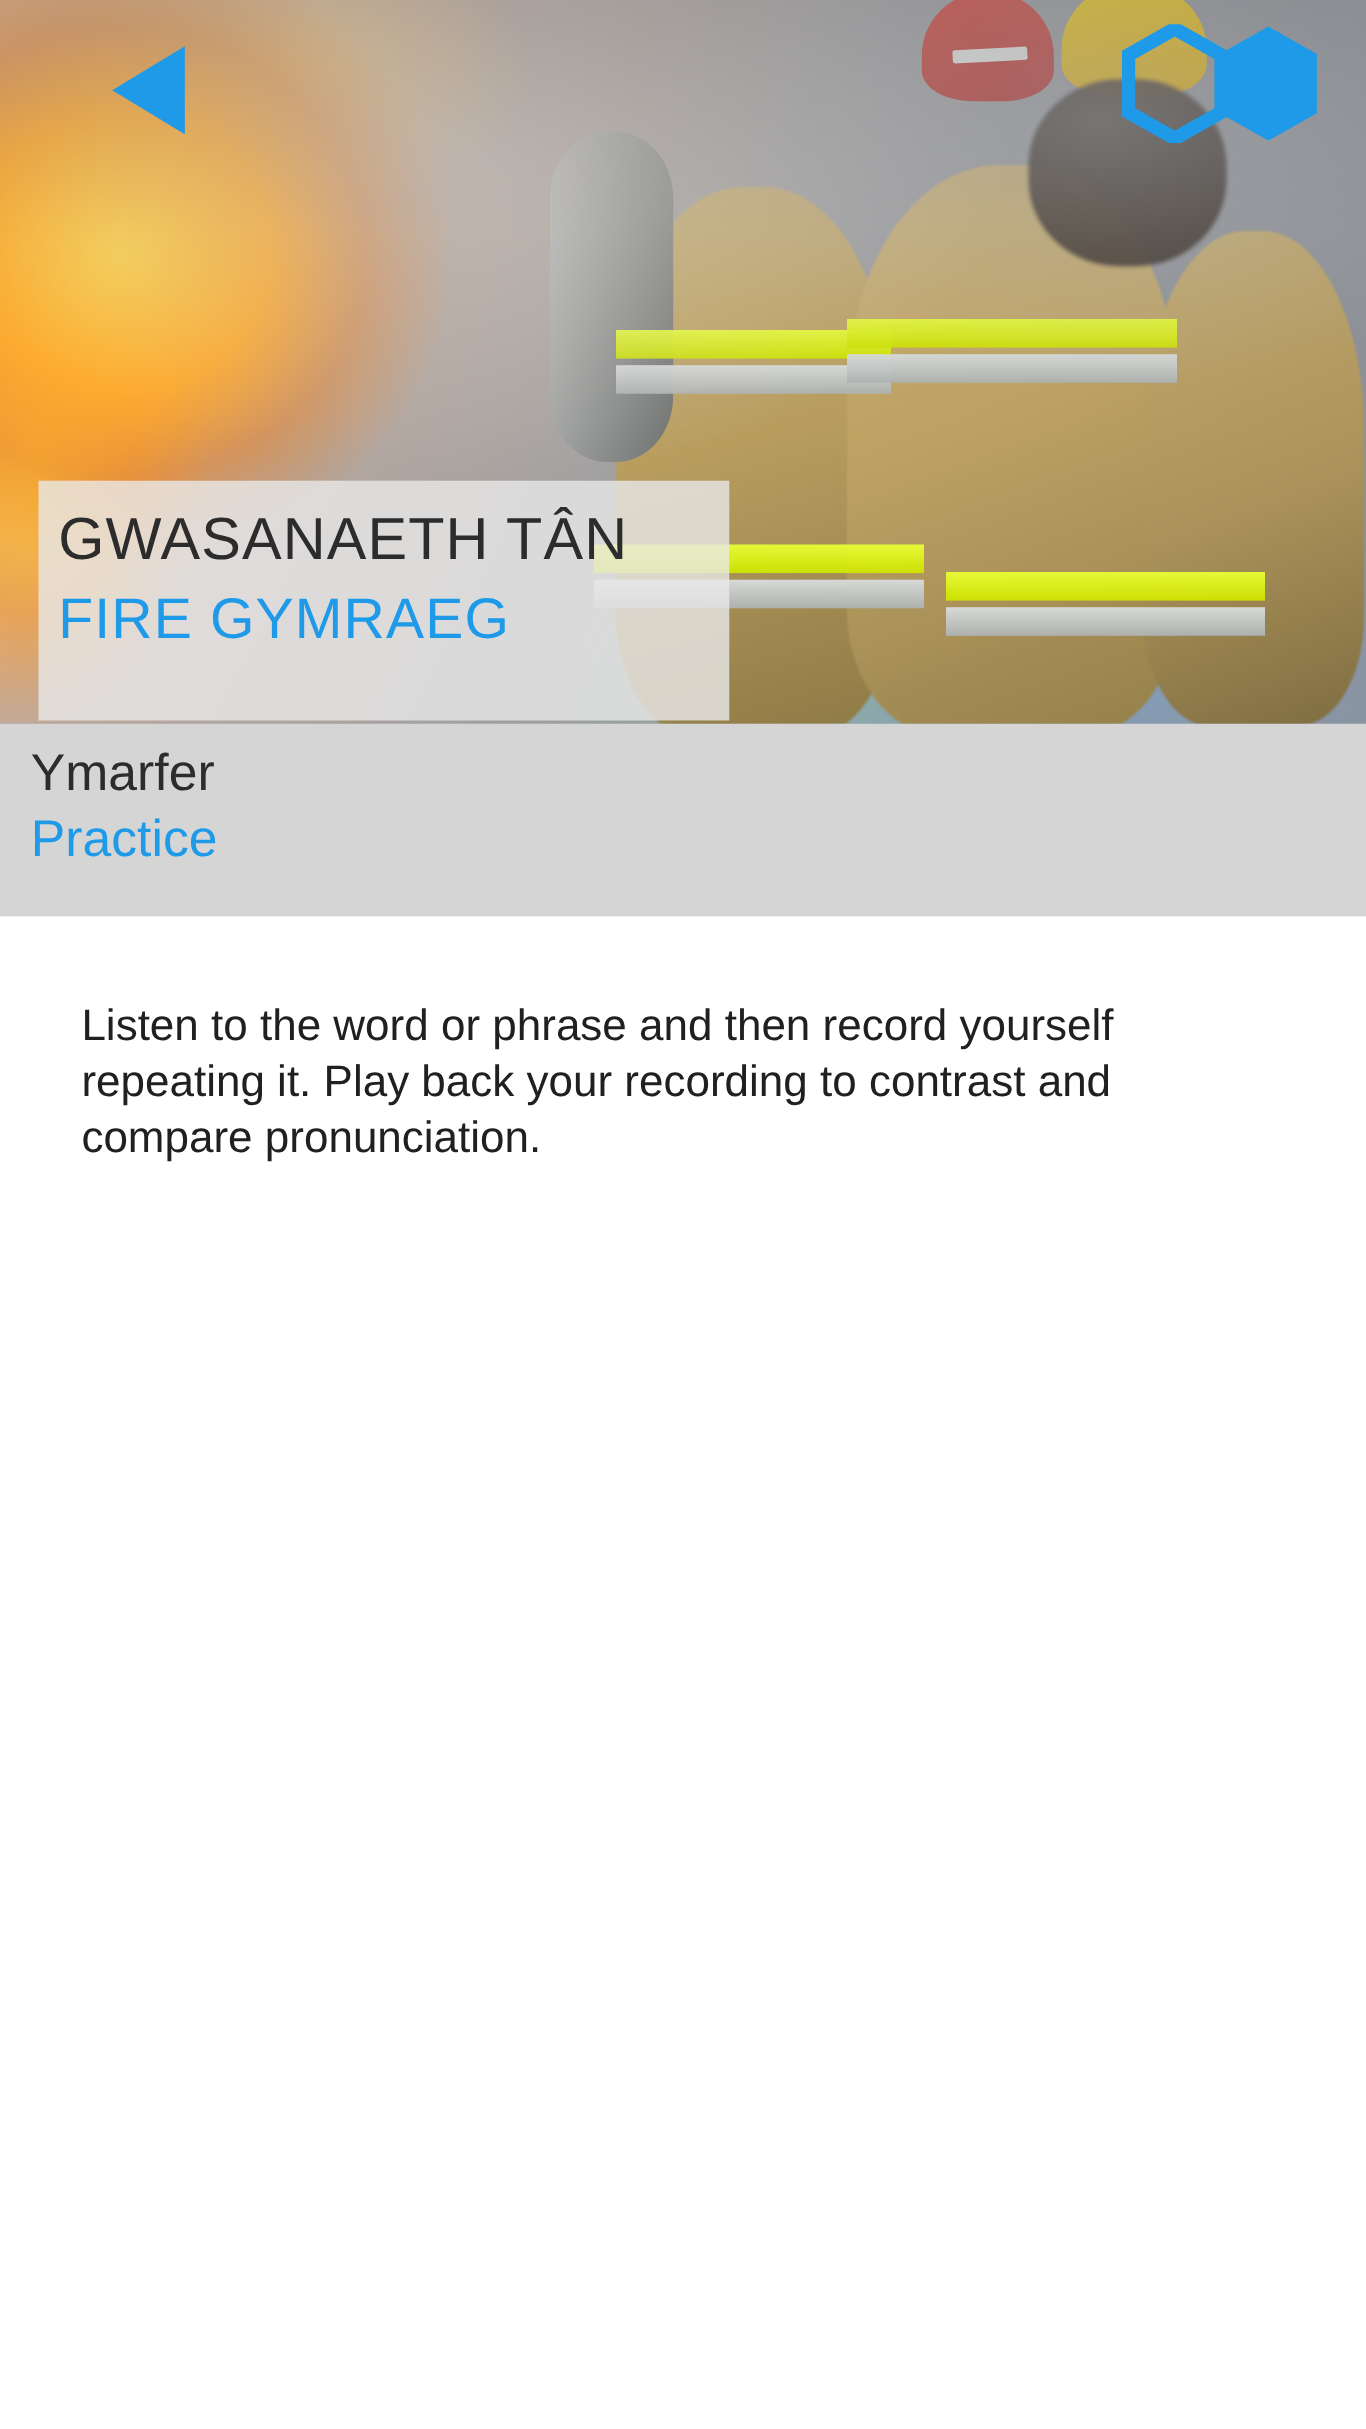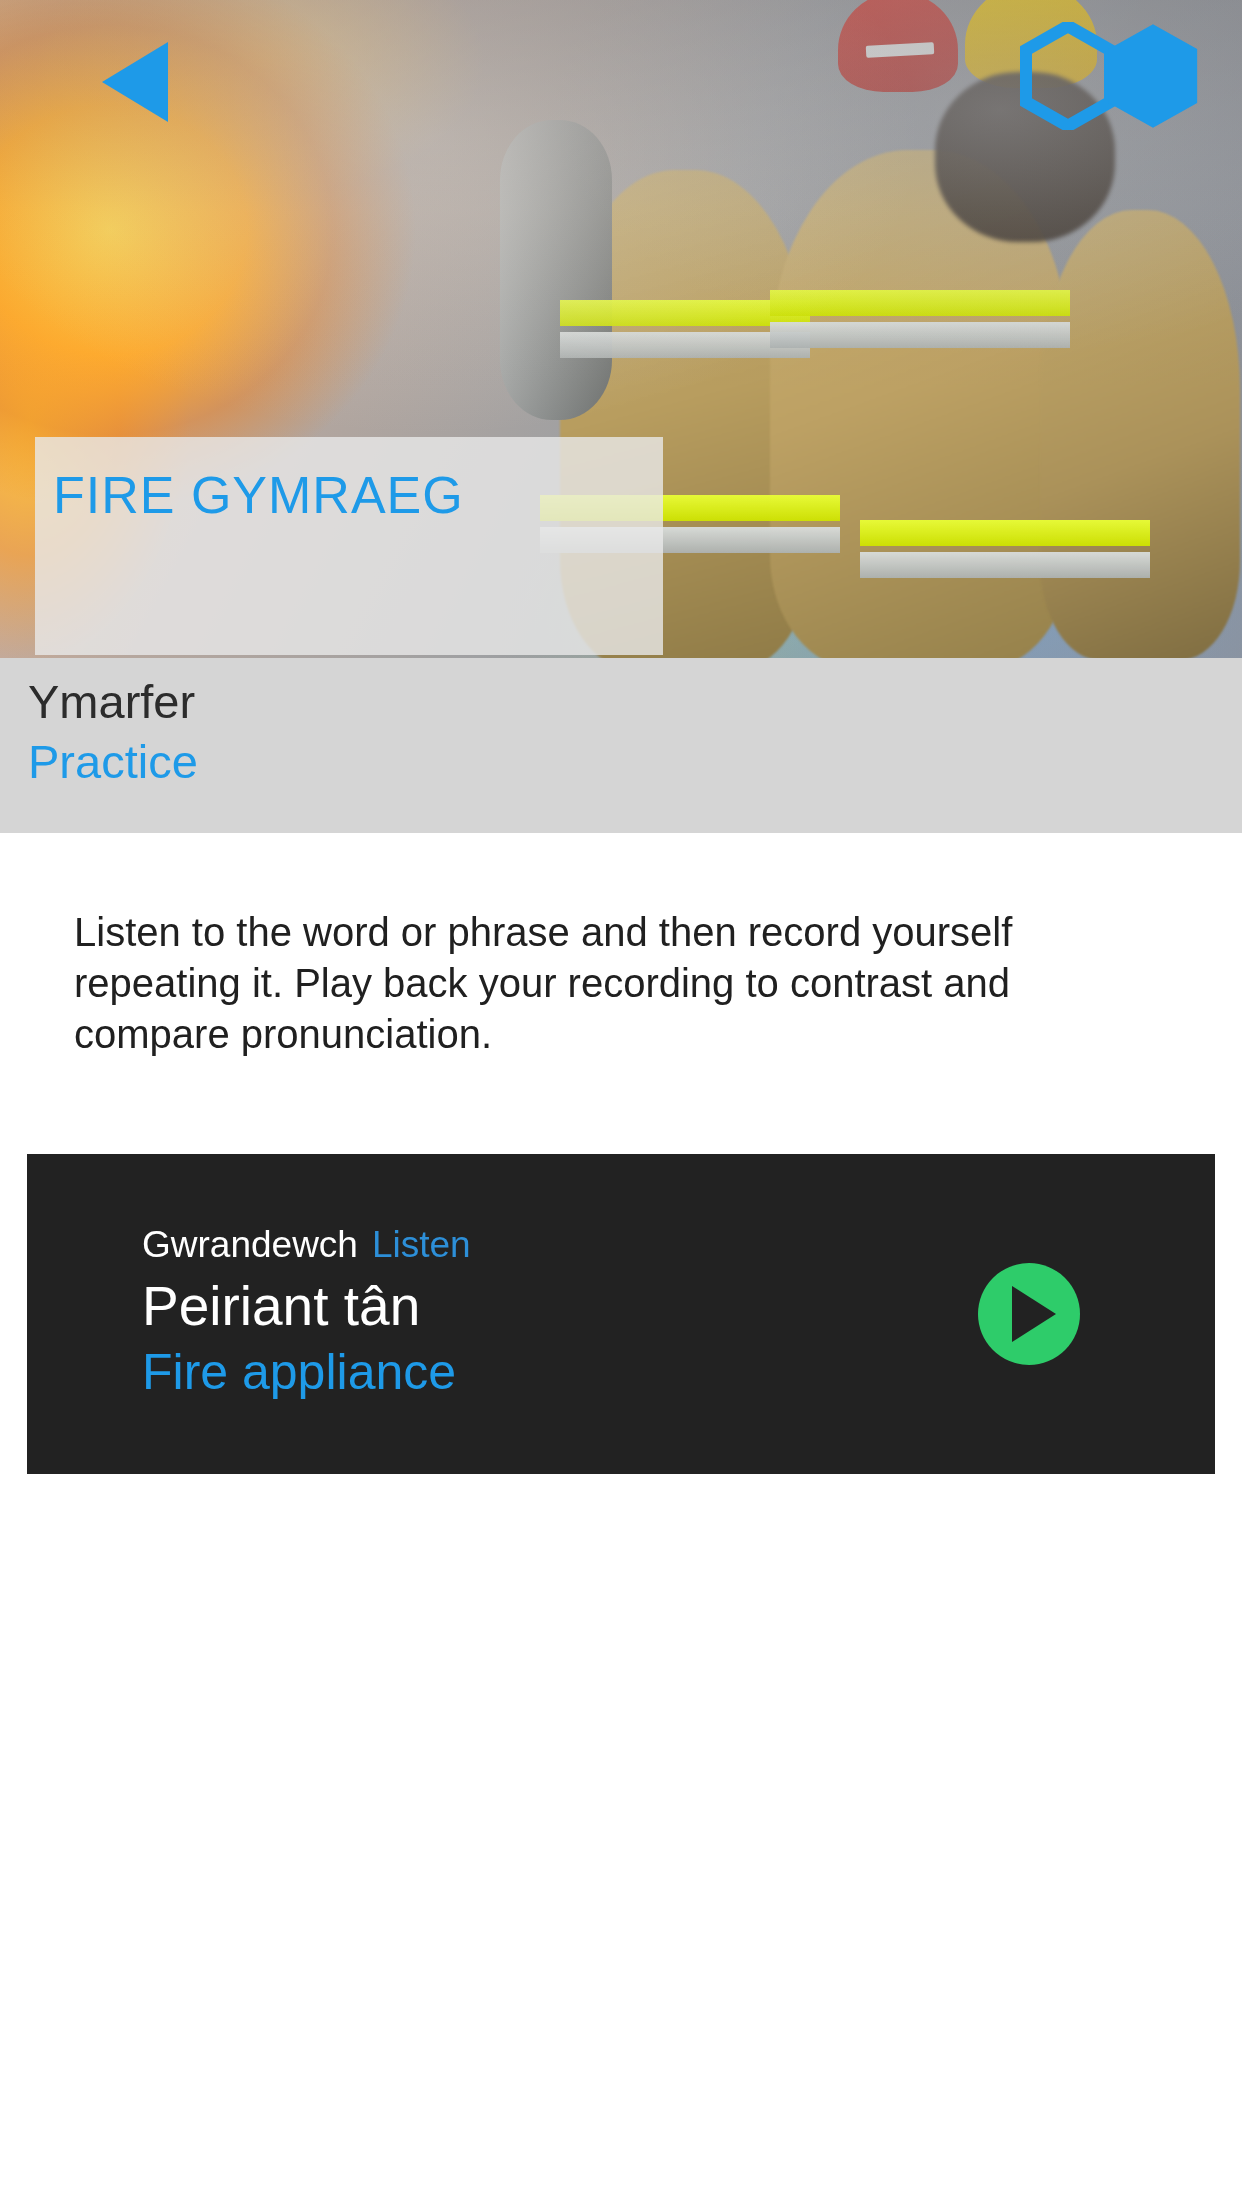--- a/index.html
+++ b/index.html
@@ -273,40 +273,29 @@
         </svg>
     </span>
     <span class="hex hex-solid">
       <svg viewBox="0 0 100 112">
           <polygon points="50,2 96,28 96,84 50,110 4,84 4,28" fill="#1e9ae8"></polygon>
         </svg>
     </span>
   </div>
 
   <div class="title-plate">
+    <div class="title-cy">GWASANAETH TÂN</div>
     <div class="title-en">FIRE GYMRAEG</div>
   </div>
 </div>
 
 <div class="sub-band">
   <div class="sub-cy">Ymarfer</div>
   <div class="sub-en">Practice</div>
 </div>
 
 <div class="body-wrap">
 
   <p class="instructions">Listen to the word or phrase and then record yourself repeating it. Play back your recording to contrast and compare pronunciation.</p>
 
-  <div class="listen-panel">
-    <div class="listen-text">
-      <div class="listen-label-row">
-        <span class="listen-label-cy">Gwrandewch</span><span class="listen-label-en">Listen</span>
-      </div>
-      <div class="listen-word-cy">Peiriant tân</div>
-      <div class="listen-word-en">Fire appliance</div>
-    </div>
-    <div class="play-btn">
-      <span class="play-tri"></span>
-    </div>
-  </div>
 
 
 </div>
 
 </body></html>

